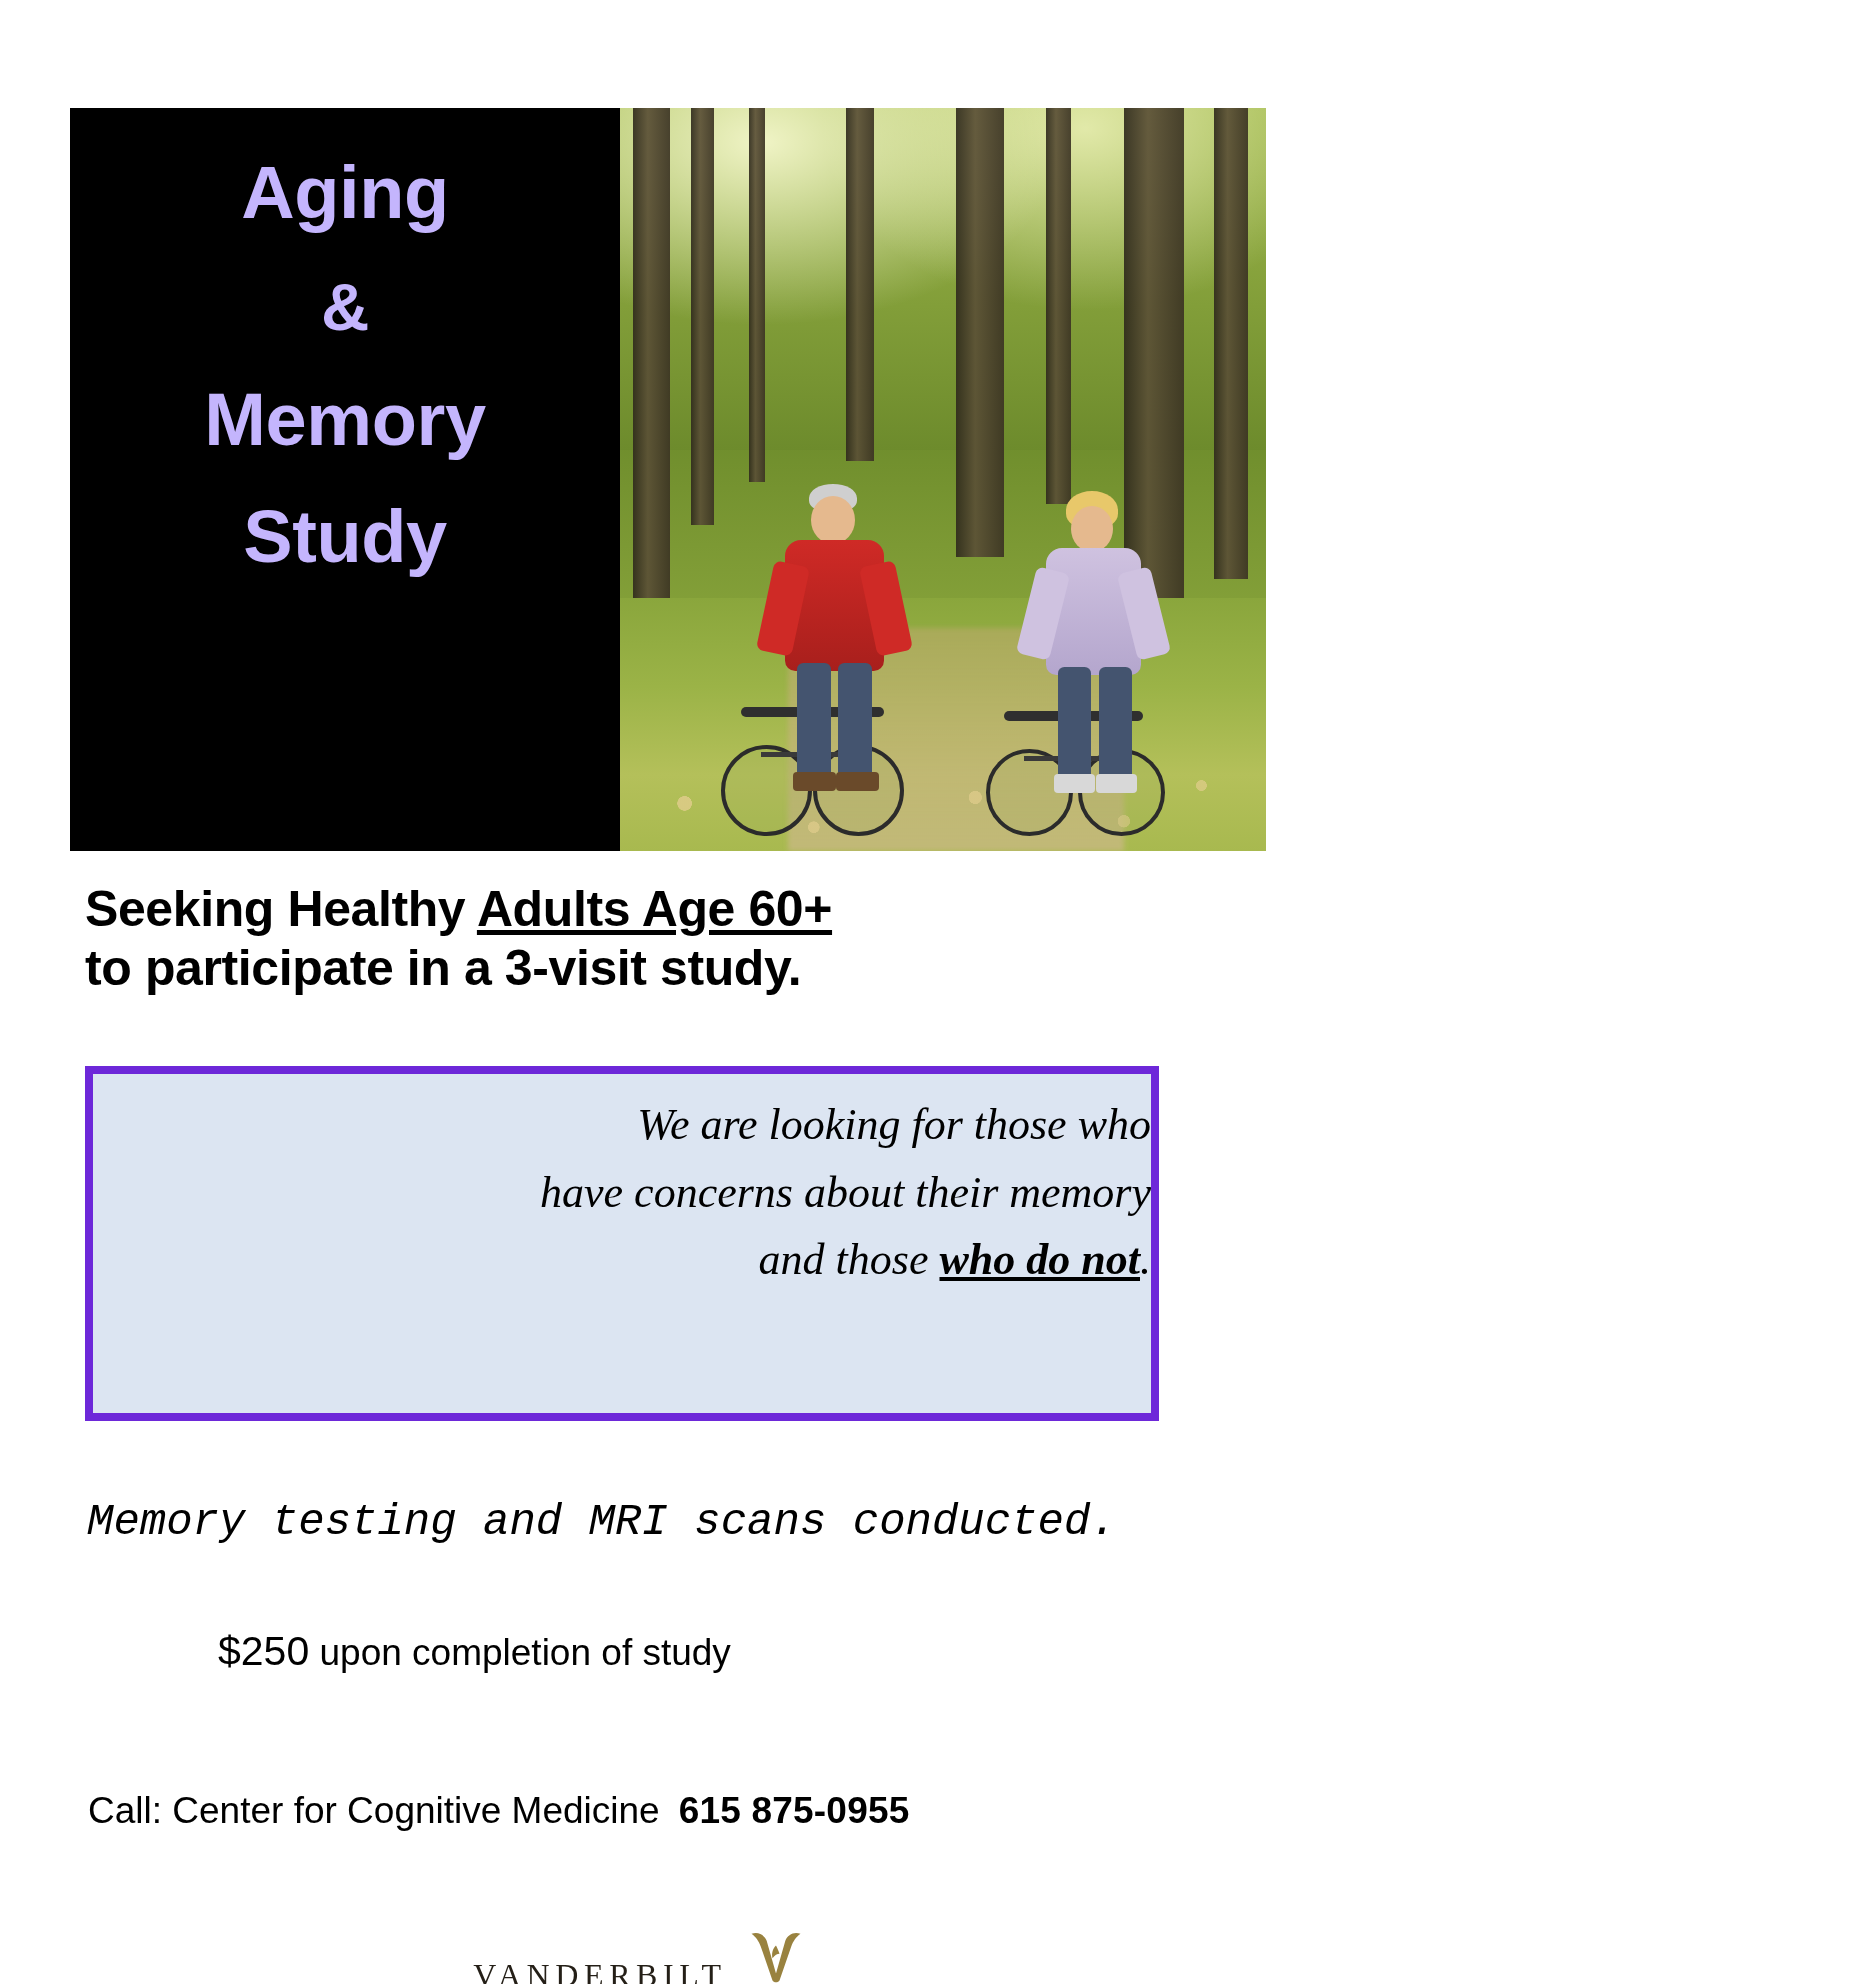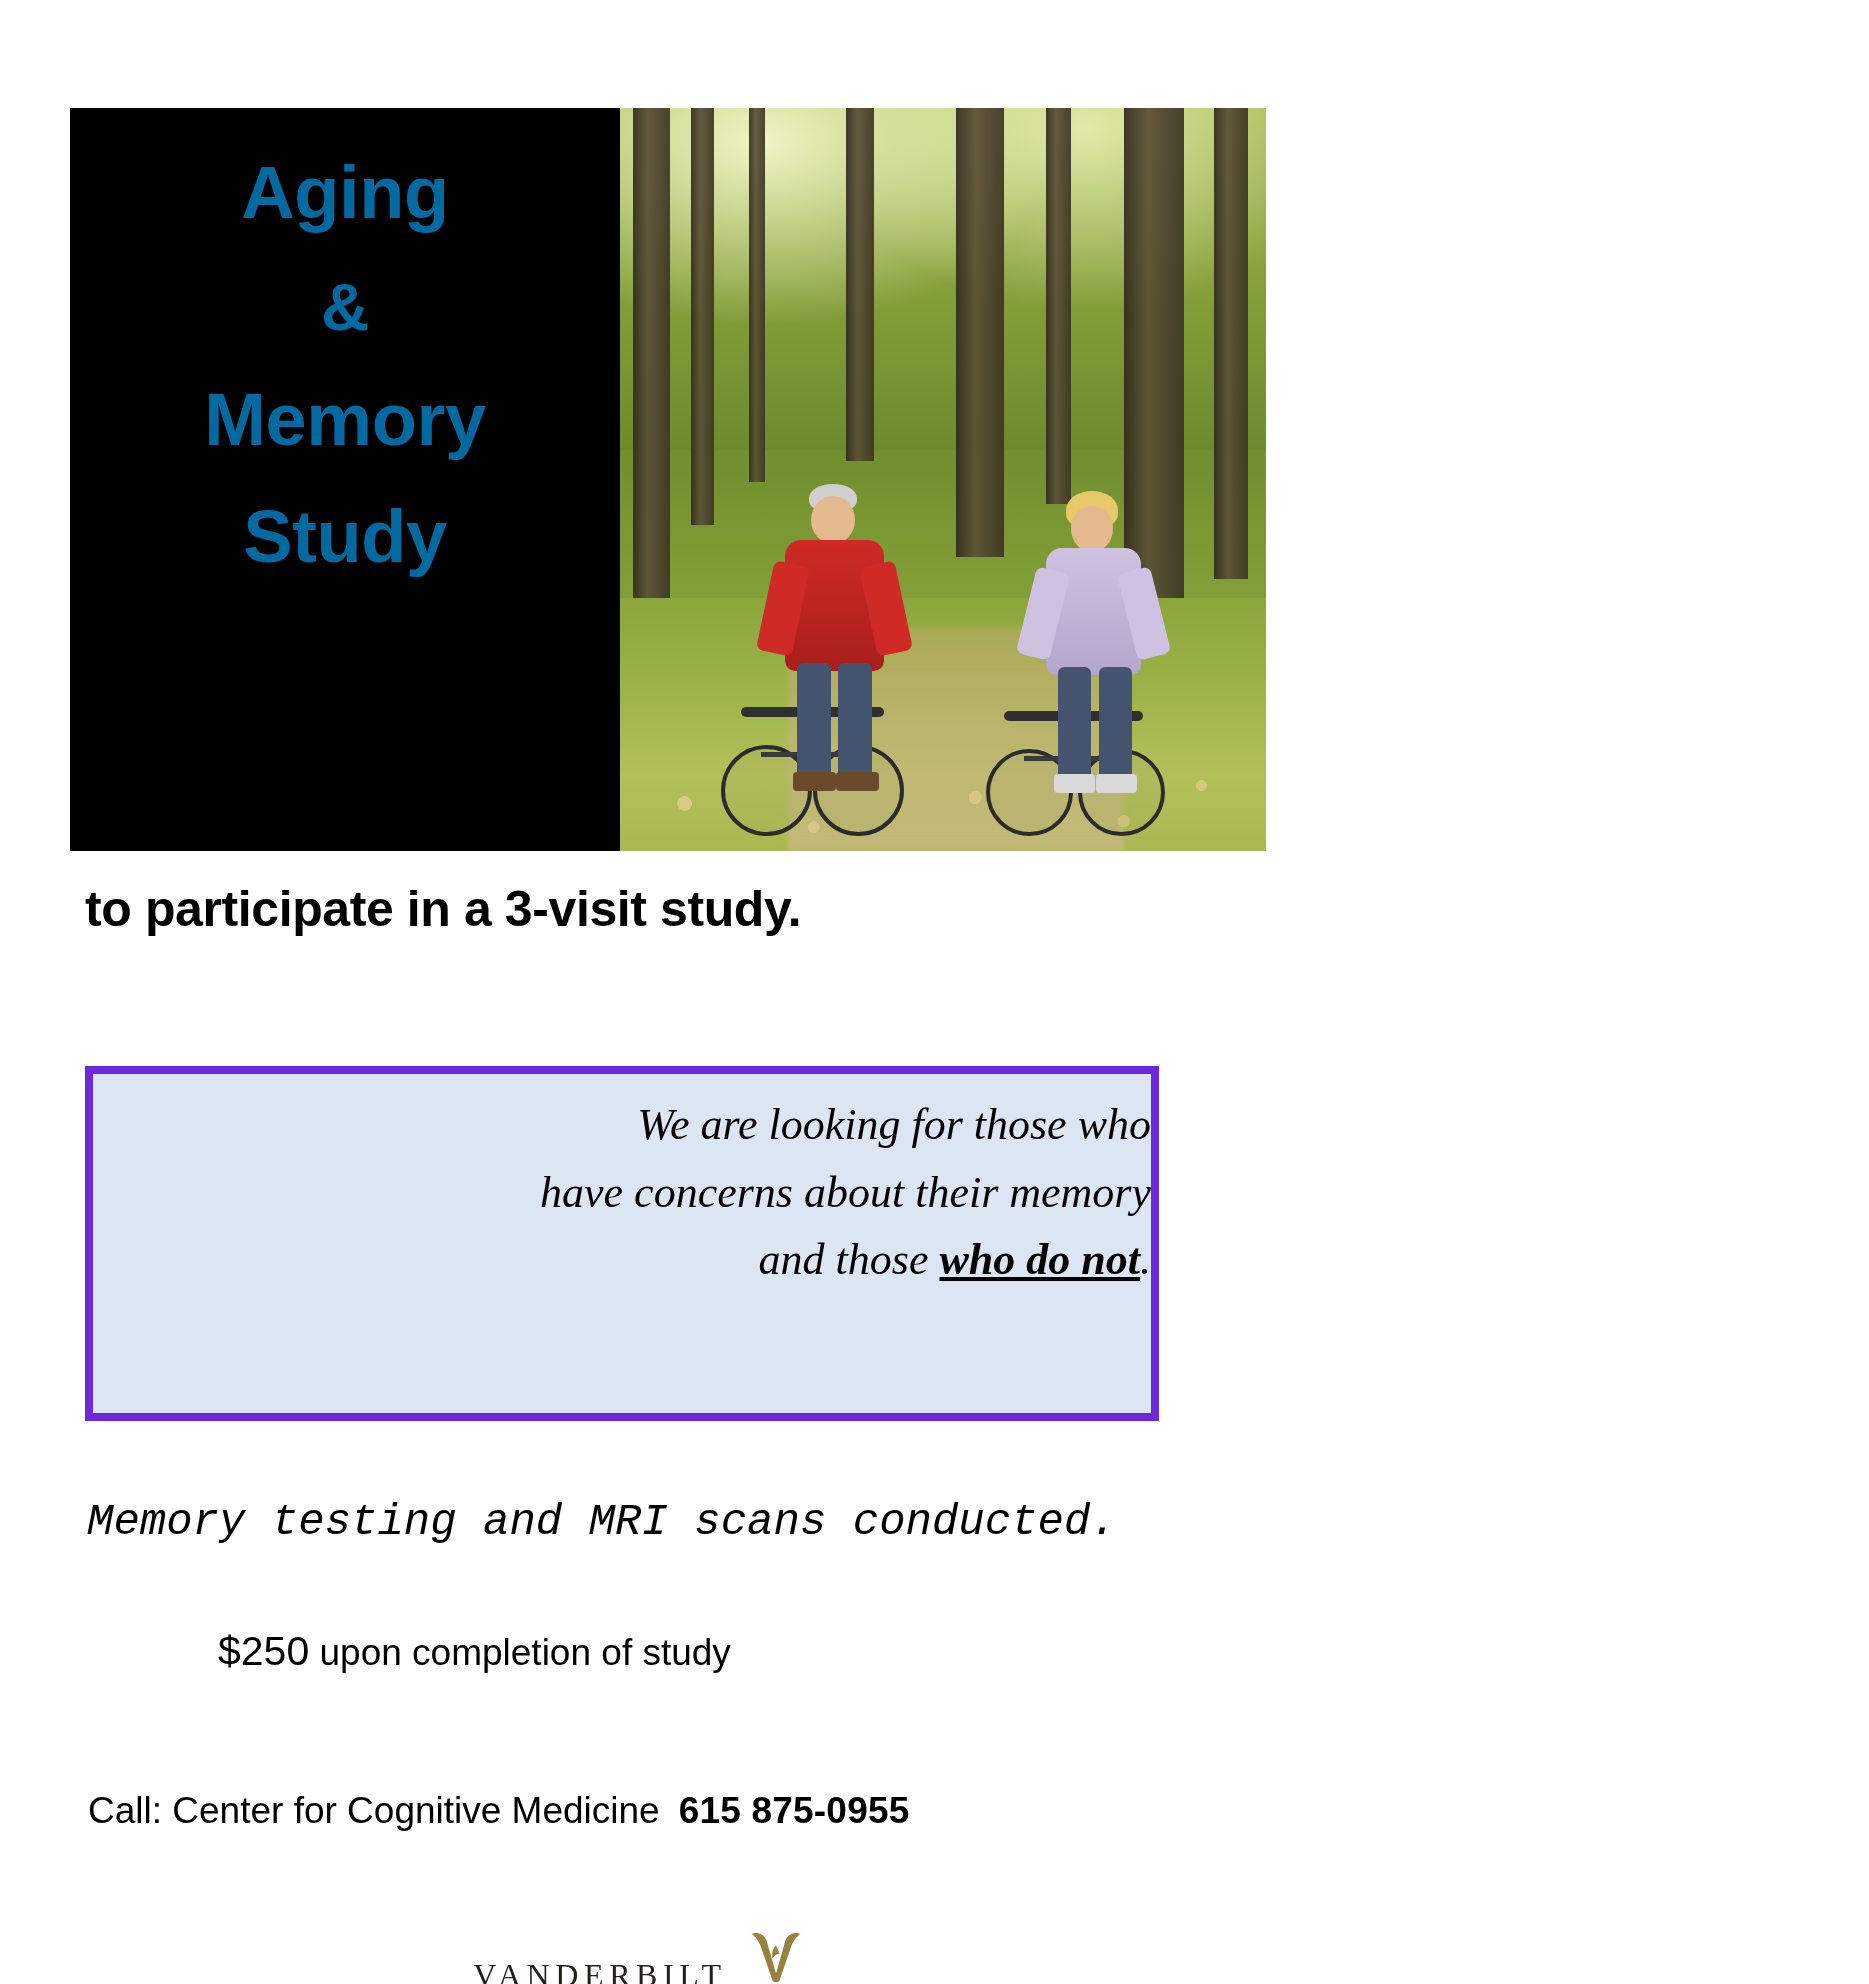--- a/index.html
+++ b/index.html
@@ -31,21 +31,21 @@
     height: 743px;
     background: #000000;
     box-sizing: border-box;
     display: flex;
     flex-direction: column;
     align-items: center;
     justify-content: flex-start;
     padding-top: 48px;
   }
   .title-line {
-    color: #0369a1;
+    color: #c4b5fd;
     font-size: 74px;
     font-weight: bold;
     line-height: 1.0;
     letter-spacing: -0.4px;
     text-align: center;
     margin: 0 0 43px 0;
   }
   .title-line.amp {
     font-size: 67px;
   }
@@ -314,20 +314,21 @@
       <div class="arm" style="left:119px; top:81px; width:34px; height:89px; background:#cfc2e0; transform:rotate(-14deg);"></div>
       <div class="leg" style="left:50px; top:179px; width:33px; height:113px;"></div>
       <div class="leg" style="left:91px; top:179px; width:33px; height:113px;"></div>
       <div class="shoe" style="left:46px; top:286px; width:41px; height:19px;"></div>
       <div class="shoe" style="left:88px; top:286px; width:41px; height:19px;"></div>
     </div>
   </div>
 </div>
 
 <div class="headline">
+  <div><span>Seeking Healthy </span><span class="u">Adults Age 60+</span></div>
   <div>to participate in a 3-visit study.</div>
 </div>
 
 <div class="callout">
   <p>We are looking for those who</p>
   <p>have concerns about their memory</p>
   <p><span>and those </span><span class="bu">who do not</span><span>.</span></p>
 </div>
 
 <div class="mri-line">Memory testing and MRI scans conducted.</div>

